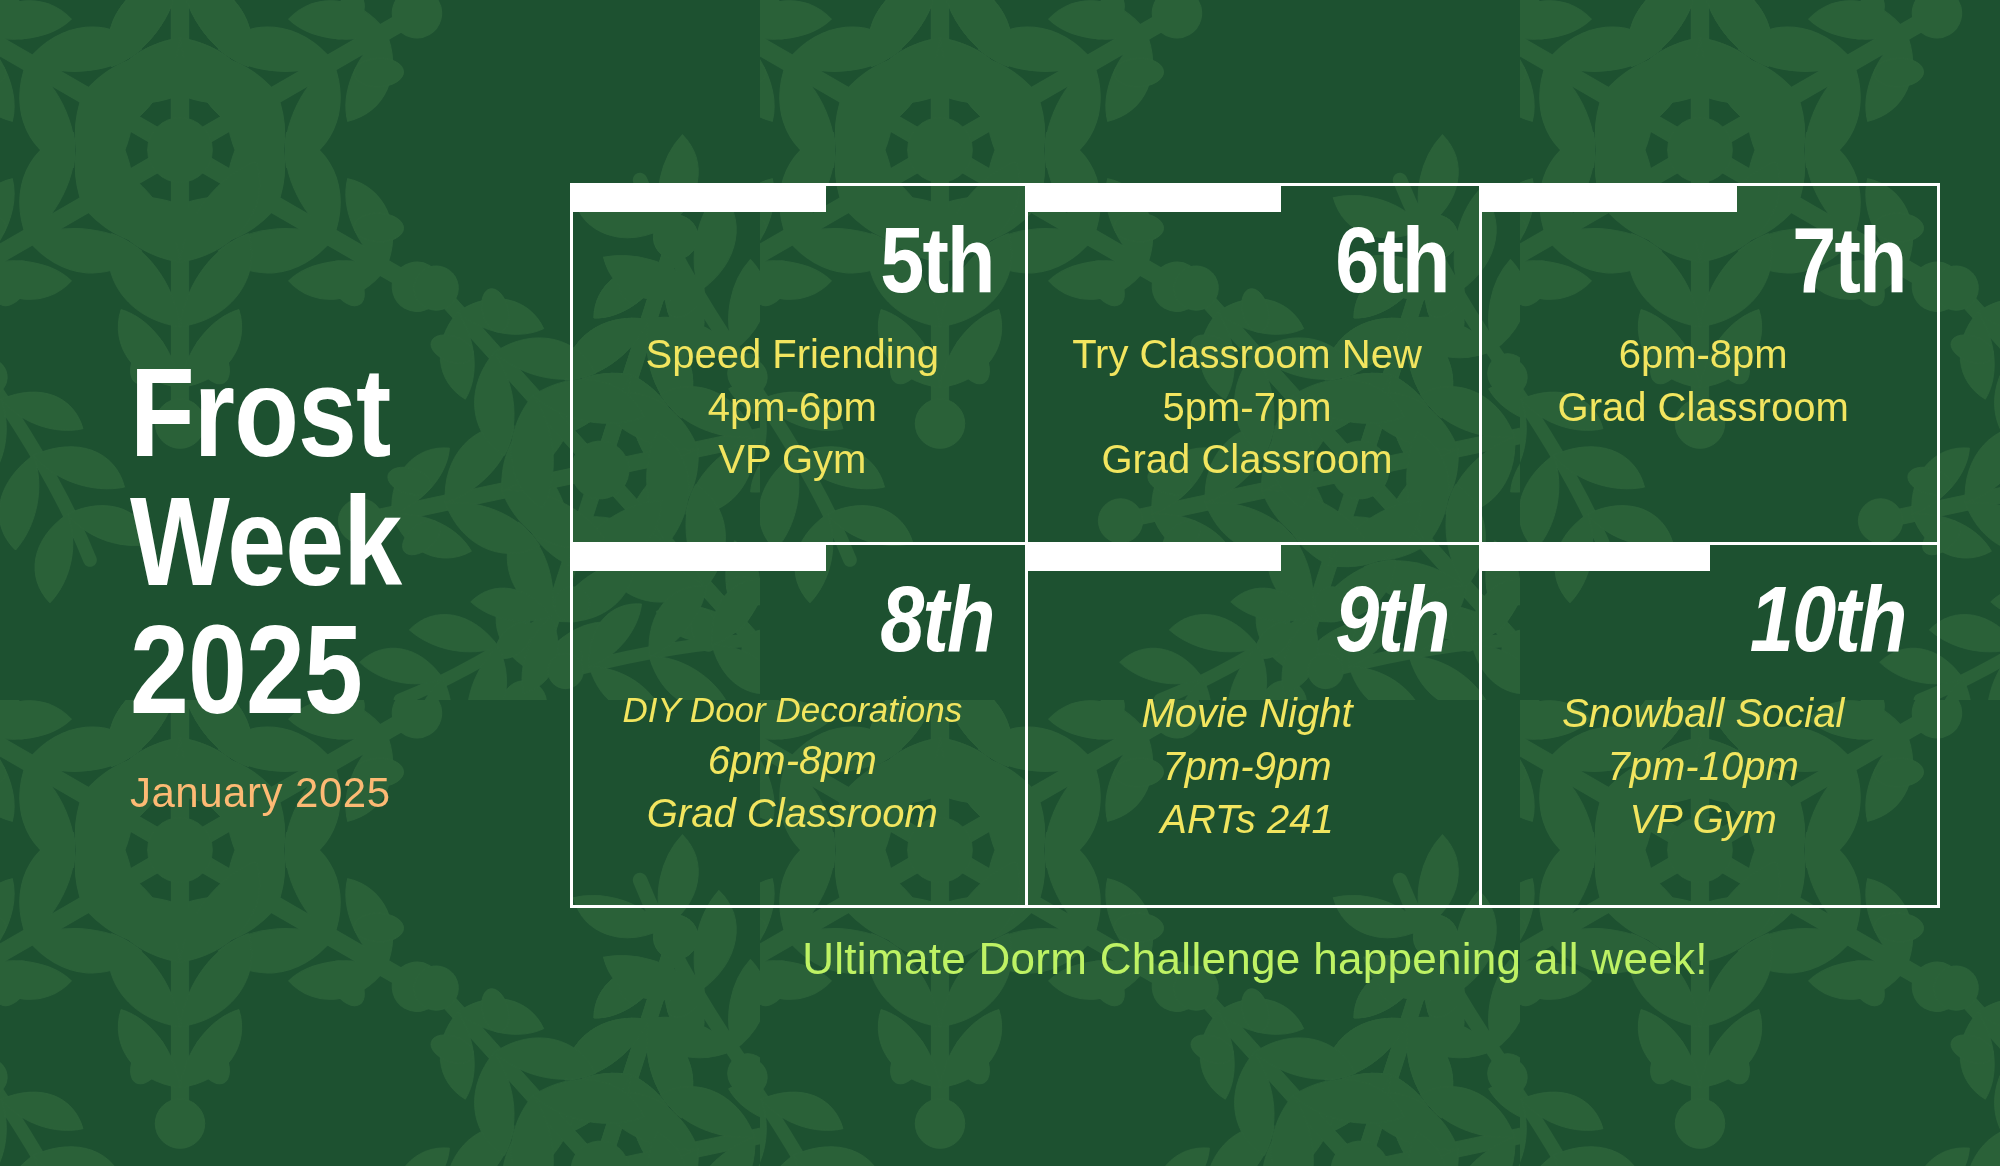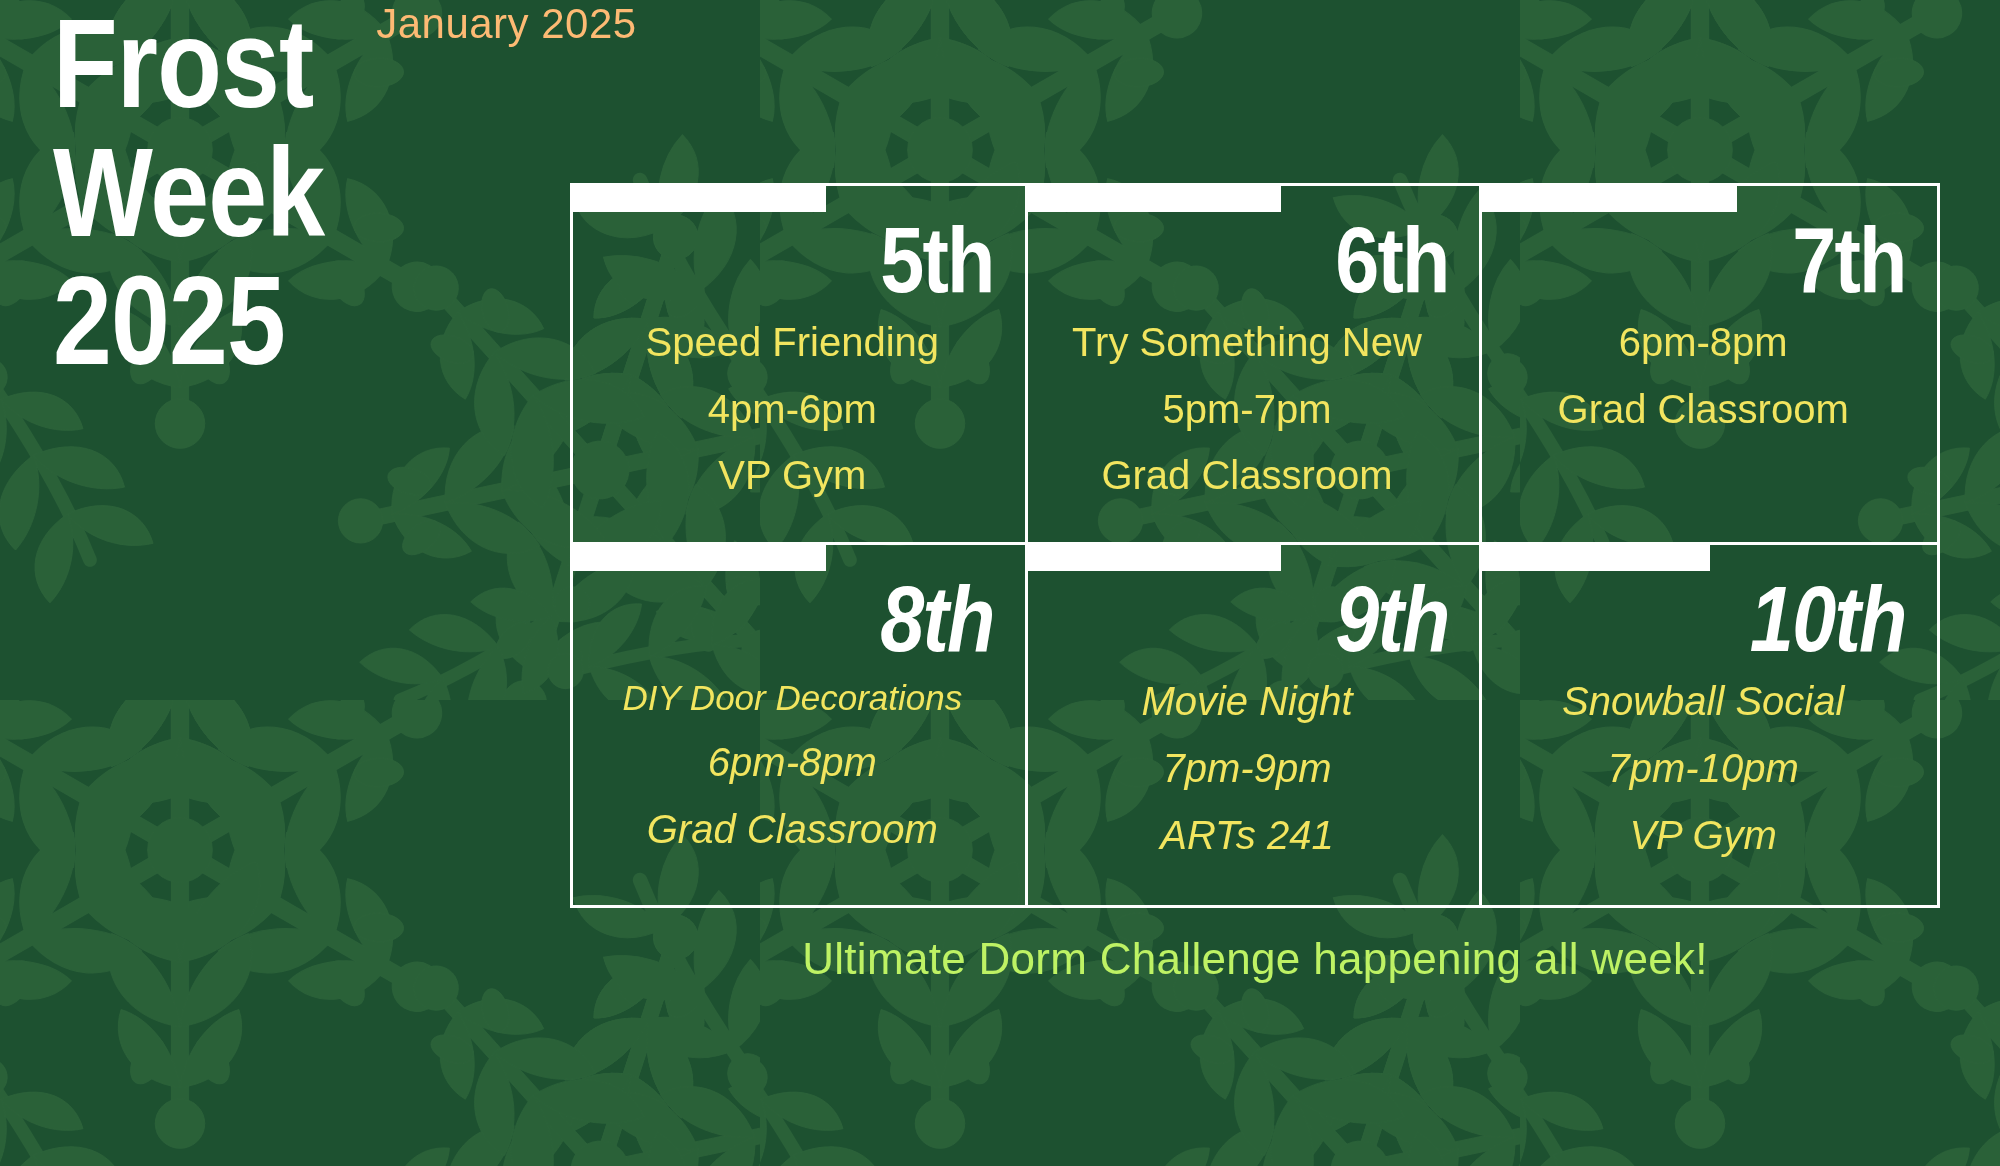--- a/index.html
+++ b/index.html
@@ -20,21 +20,21 @@
 
   
   #poster {
     position:absolute; inset:0; z-index:2;
     display:flex; align-items:stretch;
   }
 
   
   #left-panel {
     width:560px; flex:0 0 560px;
-    display:flex; flex-direction:row;
+    display:flex; flex-direction:column;
     justify-content:center;
     padding:0 0 0 130px;
   }
   .title-line {
     color:#ffffff;
     font-family:"Liberation Sans", sans-serif;
     font-weight:bold;
     font-size:126px;
     line-height:1.02;
     letter-spacing:-1px;
@@ -102,25 +102,26 @@
     text-align:right;
     letter-spacing:-2px;
     transform:scaleX(0.86);
     transform-origin:right center;
     margin-top:4px;
     margin-bottom:14px;
   }
 
   .card-lines {
     display:flex; flex-direction:column;
-    gap:18px;
+    gap:4px;
     color:#f2e55f;
     font-size:40px;
     line-height:1.22;
     text-align:center;
+    margin-top:12px;
   }
   .card-lines .line { white-space:nowrap; }
   .card-lines .line-title { font-size:40px; }
   .event-card.long-title .card-lines .line-title { font-size:35px; }
 
   
   #footer-note {
     margin-top:26px;
     text-align:center;
     color:#bef264;
@@ -210,21 +211,21 @@
             <div class="line line-location">VP Gym</div>
           </div>
         </div>
       </div>
 
       <div class="event-card">
         <div class="card-topbar" style="width:56%"></div>
         <div class="card-inner">
           <div class="card-date">6th</div>
           <div class="card-lines">
-            <div class="line line-title">Try Something New</div>
+            <div class="line line-title">Try Classroom New</div>
             <div class="line line-time">5pm-7pm</div>
             <div class="line line-location">Grad Classroom</div>
           </div>
         </div>
       </div>
 
       <div class="event-card">
         <div class="card-topbar" style="width:56%"></div>
         <div class="card-inner">
           <div class="card-date">7th</div>

